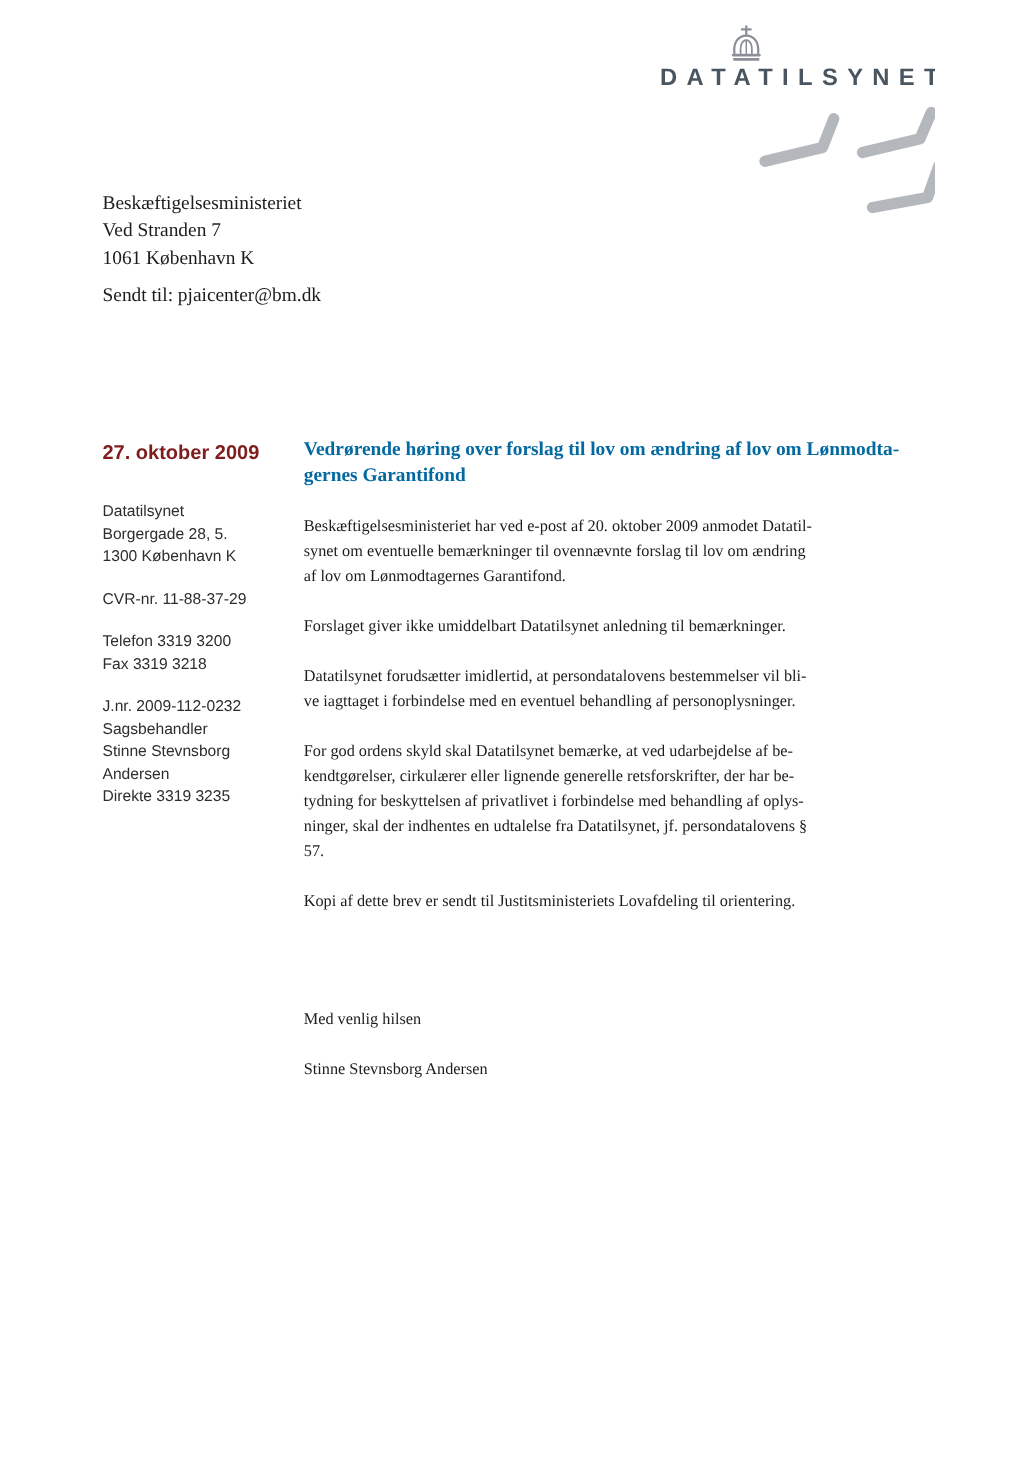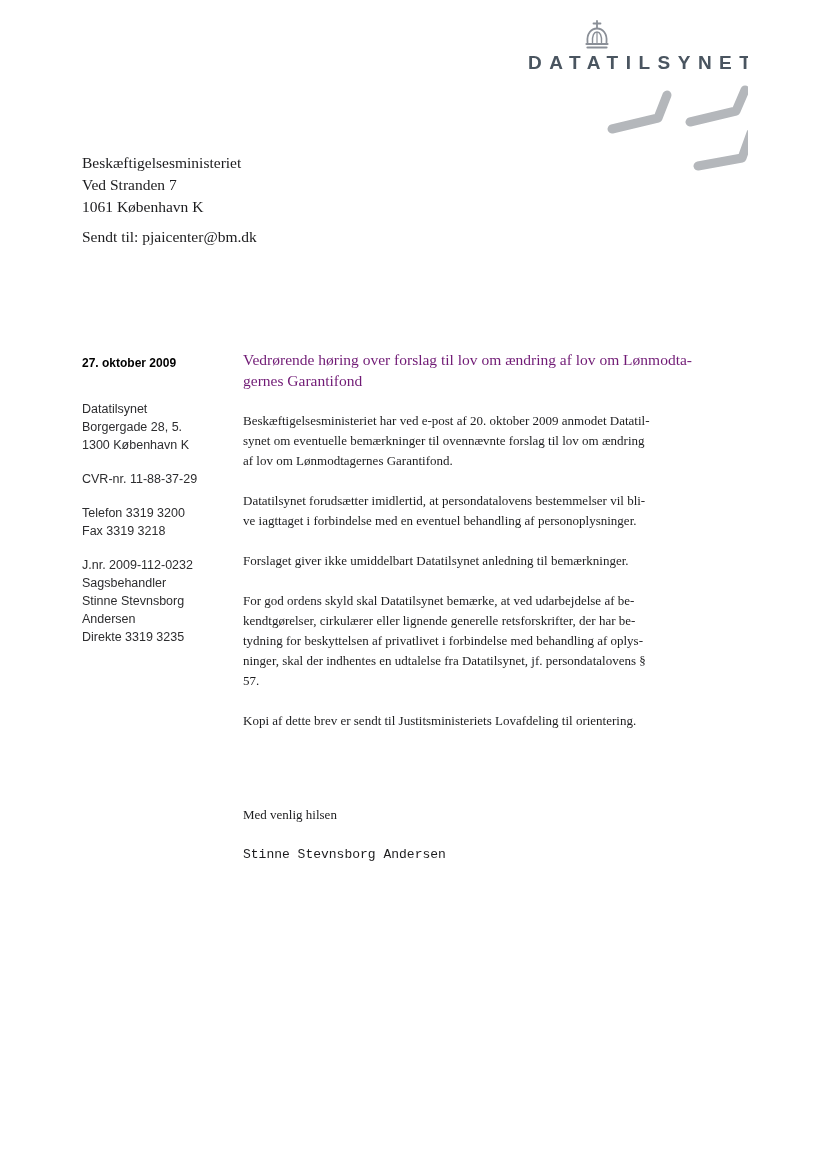--- a/index.html
+++ b/index.html
@@ -66,60 +66,59 @@
   
   .sidebar {
     position: absolute;
     left: 82px;
     top: 356px;
     width: 150px;
     font-family: "Liberation Sans", sans-serif;
     color: #2d2d2f;
   }
   .sidebar .date {
-    font-size: 12px;
+    font-size: 16px;
     font-weight: bold;
     line-height: 14px;
     margin: 0 0 30px 0;
-    color: #000000;
+    color: #7f1d1d;
     white-space: pre-line;
   }
   .sidebar .sb-block {
     font-size: 12.5px;
     line-height: 18px;
     margin: 0 0 16px 0;
     white-space: pre-line;
   }
 
   
   .body-col {
     position: absolute;
     left: 243px;
     top: 349px;
     width: 535px;
   }
   .subject {
     font-size: 15.5px;
-    font-weight: normal;
+    font-weight: bold;
     line-height: 21px;
     margin: 0 0 20px 0;
     white-space: pre-line;
-    color: #701a75;
+    color: #0369a1;
   }
   .body-col p {
     font-size: 13px;
     line-height: 20px;
     margin: 0 0 20px 0;
     white-space: pre-line;
   }
   .body-col p.closing {
     margin-top: 74px;
   }
   .body-col p.signature {
-    font-family: Liberation Mono, monospace;
   }
 </style>
 </head>
 <body>
 
 <div class="page">
 
   <svg class="logo-crown" viewBox="0 0 34 30" aria-hidden="true">
     <g stroke="#8a8f97" fill="none" stroke-width="1.8" stroke-linecap="round">
       <line x1="17" y1="1" x2="17" y2="8"></line>
@@ -161,23 +160,23 @@
 Andersen
 Direkte 3319 3235</div>
   </aside>
 
   <main class="body-col">
     <h1 class="subject">Vedrørende høring over forslag til lov om ændring af lov om Lønmodta-
 gernes Garantifond</h1>
     <p>Beskæftigelsesministeriet har ved e-post af 20. oktober 2009 anmodet Datatil-
 synet om eventuelle bemærkninger til ovennævnte forslag til lov om ændring
 af lov om Lønmodtagernes Garantifond.</p>
+    <p>Forslaget giver ikke umiddelbart Datatilsynet anledning til bemærkninger.</p>
     <p>Datatilsynet forudsætter imidlertid, at persondatalovens bestemmelser vil bli-
 ve iagttaget i forbindelse med en eventuel behandling af personoplysninger.</p>
-    <p>Forslaget giver ikke umiddelbart Datatilsynet anledning til bemærkninger.</p>
     <p>For god ordens skyld skal Datatilsynet bemærke, at ved udarbejdelse af be-
 kendtgørelser, cirkulærer eller lignende generelle retsforskrifter, der har be-
 tydning for beskyttelsen af privatlivet i forbindelse med behandling af oplys-
 ninger, skal der indhentes en udtalelse fra Datatilsynet, jf. persondatalovens §
 57.</p>
     <p>Kopi af dette brev er sendt til Justitsministeriets Lovafdeling til orientering.</p>
     <p class="closing">Med venlig hilsen</p>
     <p class="signature">Stinne Stevnsborg Andersen</p>
   </main>
 

